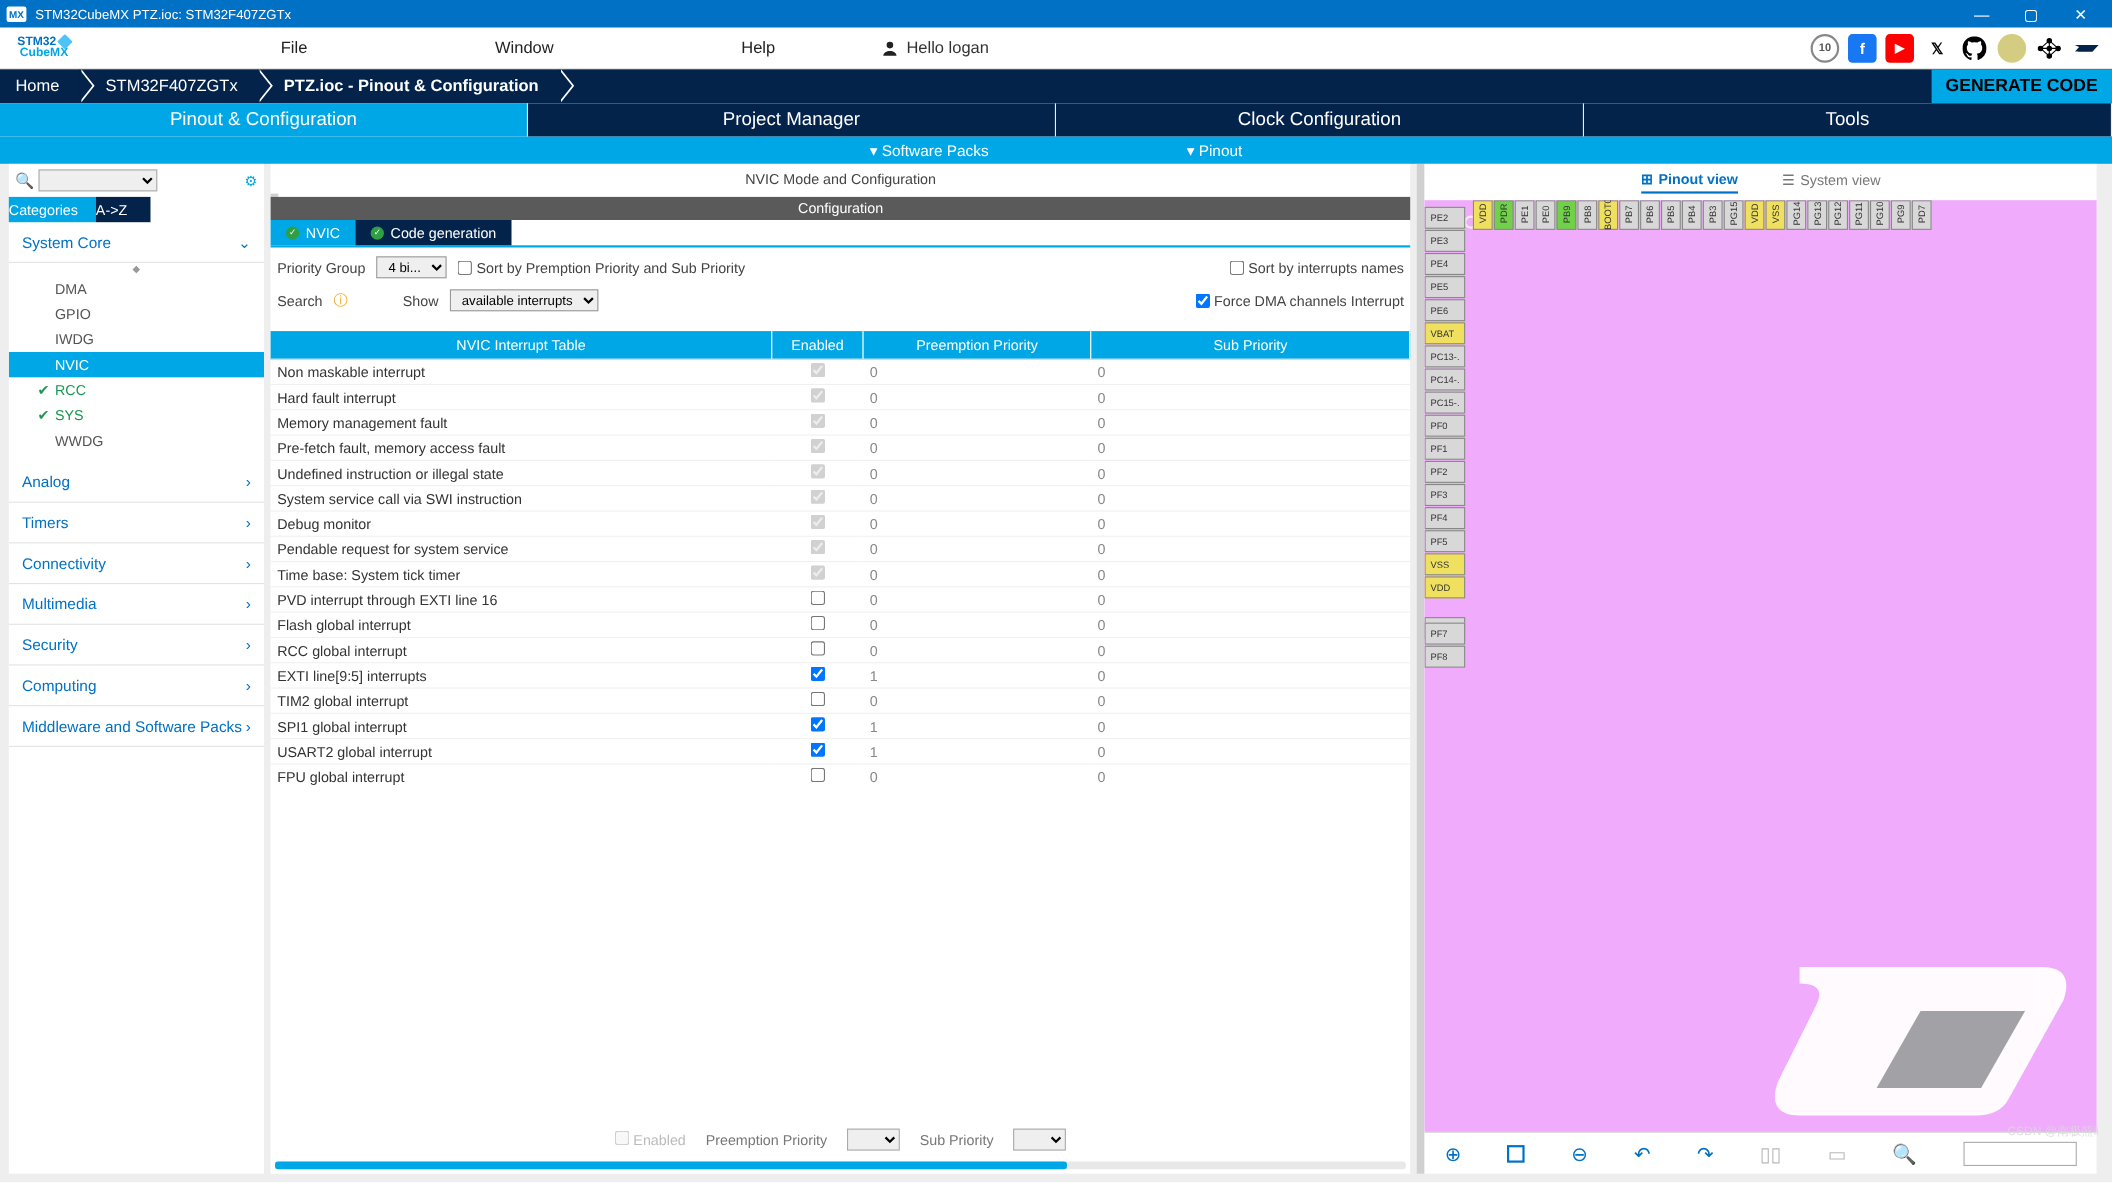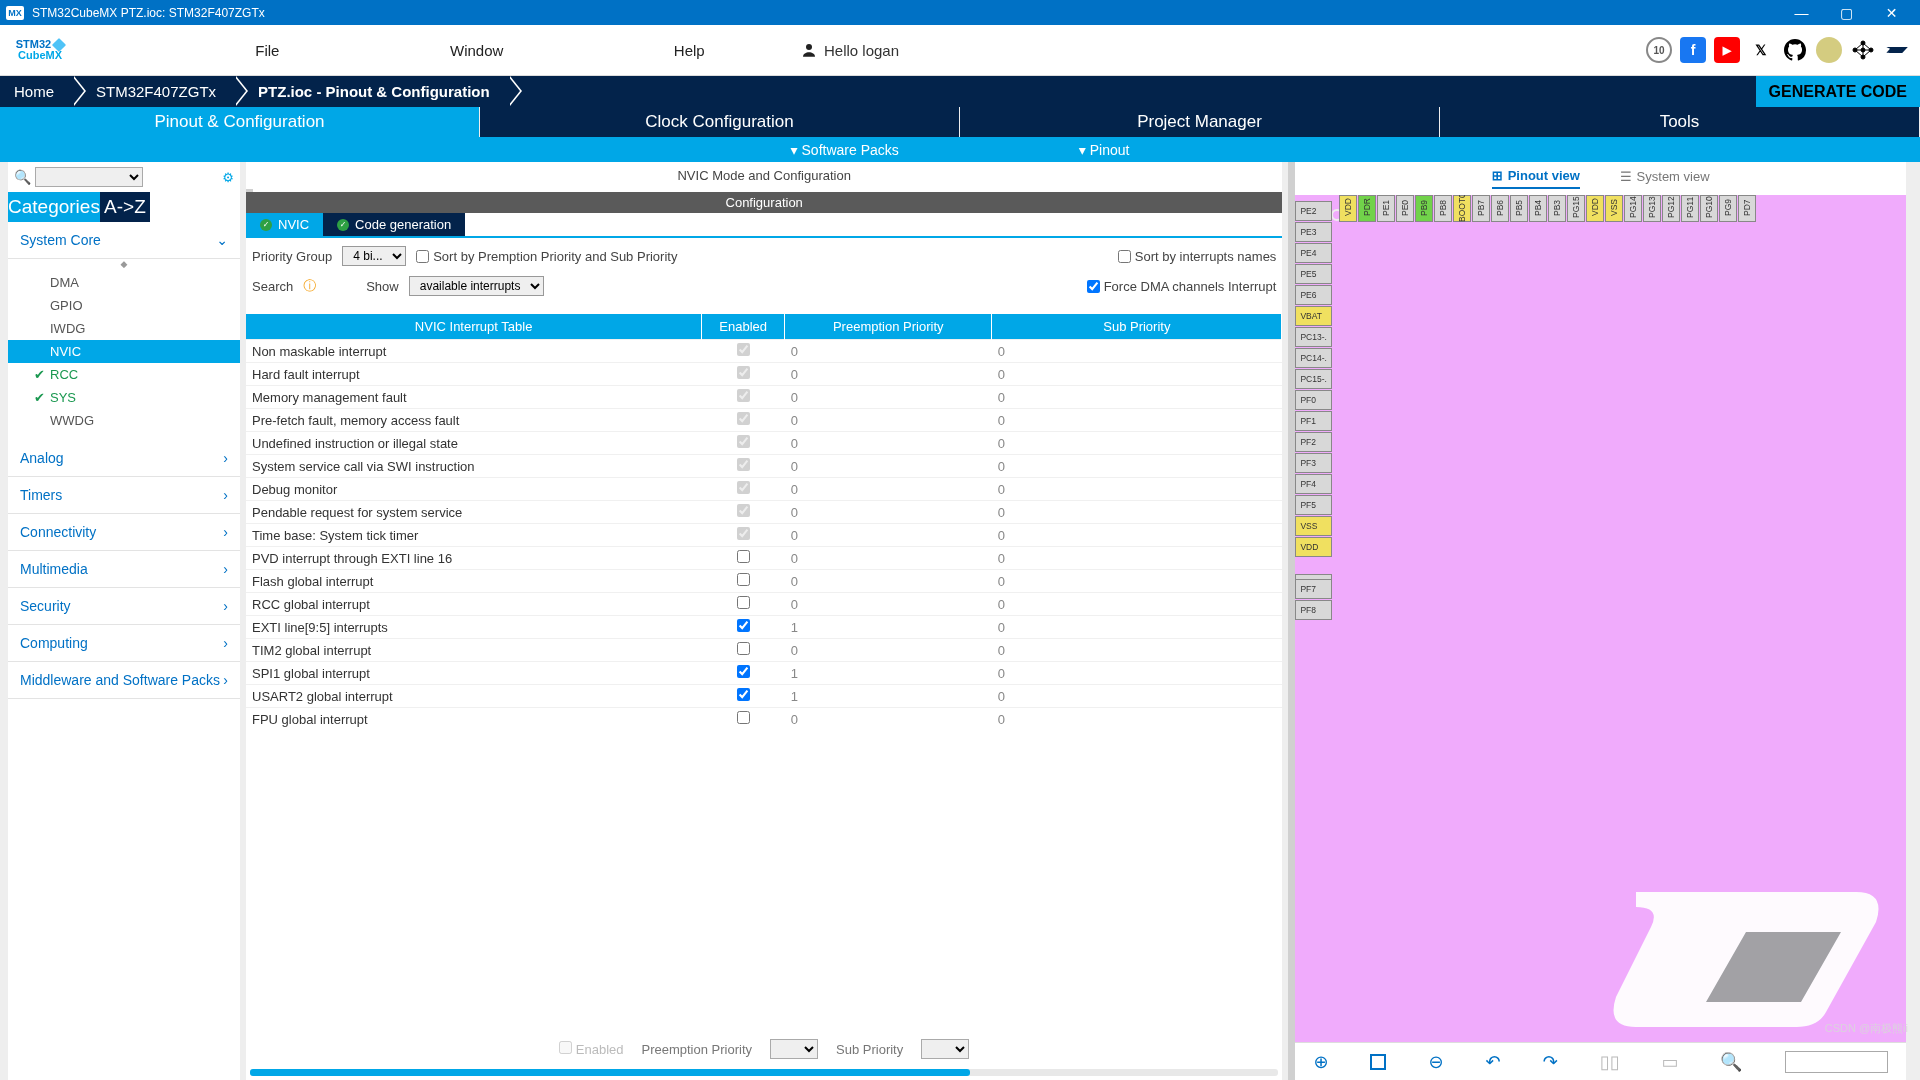--- a/index.html
+++ b/index.html
@@ -4,21 +4,21 @@
 <style>
 * { margin:0; padding:0; box-sizing:border-box; font-family:Arial,Helvetica,sans-serif; }
 body { font-size:13px; color:#333; background:#fff; overflow:hidden; }
 
 .titlebar { height:25px; background:#0071c5; color:#fff; display:flex; align-items:center; padding:0 6px; gap:8px; }
 .titlebar .icon-mx { width:18px; height:14px; background:#fff; color:#0071c5; font-size:9px; font-weight:bold; display:flex; align-items:center; justify-content:center; border-radius:2px; }
 .titlebar .ttext { font-size:12px;text-align:center; }
 .win-controls { margin-left:auto; display:flex; align-items:center; }
 .win-controls span { width:45px; height:25px; display:flex; align-items:center; justify-content:center; font-size:14px; cursor:pointer; }
 
-.menubar { height:51px; display:flex; align-items:center; padding:0 10px 0 0; gap:10px; border-bottom:1px solid #ddd; }
+.menubar { height:38px; display:flex; align-items:center; padding:0 10px 0 0; gap:10px; border-bottom:1px solid #ddd; }
 .logo { width:80px; height:43px; display:flex; flex-direction:column; align-items:center; justify-content:center; gap:0; }
 .logo .txt1 { color:#0071c5; font-weight:bold; font-size:11px; line-height:10px; }
 .logo .txt2 { color:#00a7e7; font-weight:bold; font-size:11px; line-height:11px; }
 .menus { flex:1; display:flex; justify-content:space-around; max-width:700px; padding-left:80px; }
 .menus span { font-size:15px; color:#222; cursor:pointer; }
 .user { display:flex; align-items:center; gap:6px; font-size:15px; }
 .user svg { width:18px; height:18px; }
 .social { display:flex; align-items:flex-start; gap:8px; margin-left:auto; }
 .social .ico { width:26px; height:26px; display:flex; align-items:center; justify-content:center; border-radius:4px; font-weight:bold; font-size:14px; }
 .ico.badge { border:2px solid #888; border-radius:50%; color:#555; font-size:10px; }
@@ -47,21 +47,21 @@
 .subrow span::before { content:'▾ '; }
 
 .content { display:flex; height:calc(100vh - 25px - 43px - 31px - 30px - 25px); background:#eee; padding:0 8px 8px 8px; }
 .pane { background:#fff; margin-right:6px; }
 .left { width:232px; display:flex; flex-direction:column; }
 .left .srow { display:flex; align-items:center; padding:5px 6px; gap:4px; }
 .left .srow .glass { color:#00a7e7; font-size:14px; }
 .left .srow select { flex:0 0 108px; height:20px; border:1px solid #aaa; }
 .left .srow .gear { color:#00a7e7; margin-left:auto; }
 .cat-head { display:flex; }
-.cat-head span { flex:1; text-align:center; padding:4px 0; font-size:19px; cursor:pointer; }
+.cat-head span { flex:1; padding:4px 0; font-size:13px; cursor:pointer; }
 .cat-head .sel { background:#00a7e7; color:#fff; }
 .cat-head .uns { background:#03234b; color:#fff; }
 .catbody { flex:1; overflow:auto; }
 .catgrp { border-bottom:1px solid #e3e3e3; padding:10px 12px; display:flex; justify-content:space-between; align-items:center; color:#0071c5; font-size:14px; cursor:pointer; }
 .catlist { padding:2px 0 8px 0; }
 .catitem { padding:4px 8px 4px 42px; color:#555; font-size:13px; cursor:pointer; position:relative; }
 .catitem.green { color:#1a9850; }
 .catitem.green::before { content:'✔'; position:absolute; left:26px; color:#1a9850; }
 .catitem.active { background:#00a7e7; color:#fff; }
 
@@ -168,22 +168,22 @@
 
 <div class="breadcrumb">
   <div class="crumb">Home</div>
   <div class="crumb">STM32F407ZGTx</div>
   <div class="crumb bold">PTZ.ioc - Pinout &amp; Configuration</div>
   <div class="gencode">GENERATE CODE</div>
 </div>
 
 <div class="maintabs">
   <div class="mtab active">Pinout &amp; Configuration</div>
+  <div class="mtab inact">Project Manager</div>
   <div class="mtab inact">Clock Configuration</div>
-  <div class="mtab inact">Project Manager</div>
   <div class="mtab inact">Tools</div>
 </div>
 <div class="subrow">
   <span>Software Packs</span>
   <span>Pinout</span>
 </div>
 
 <div class="content">
   <div class="pane left">
     <div class="srow">

